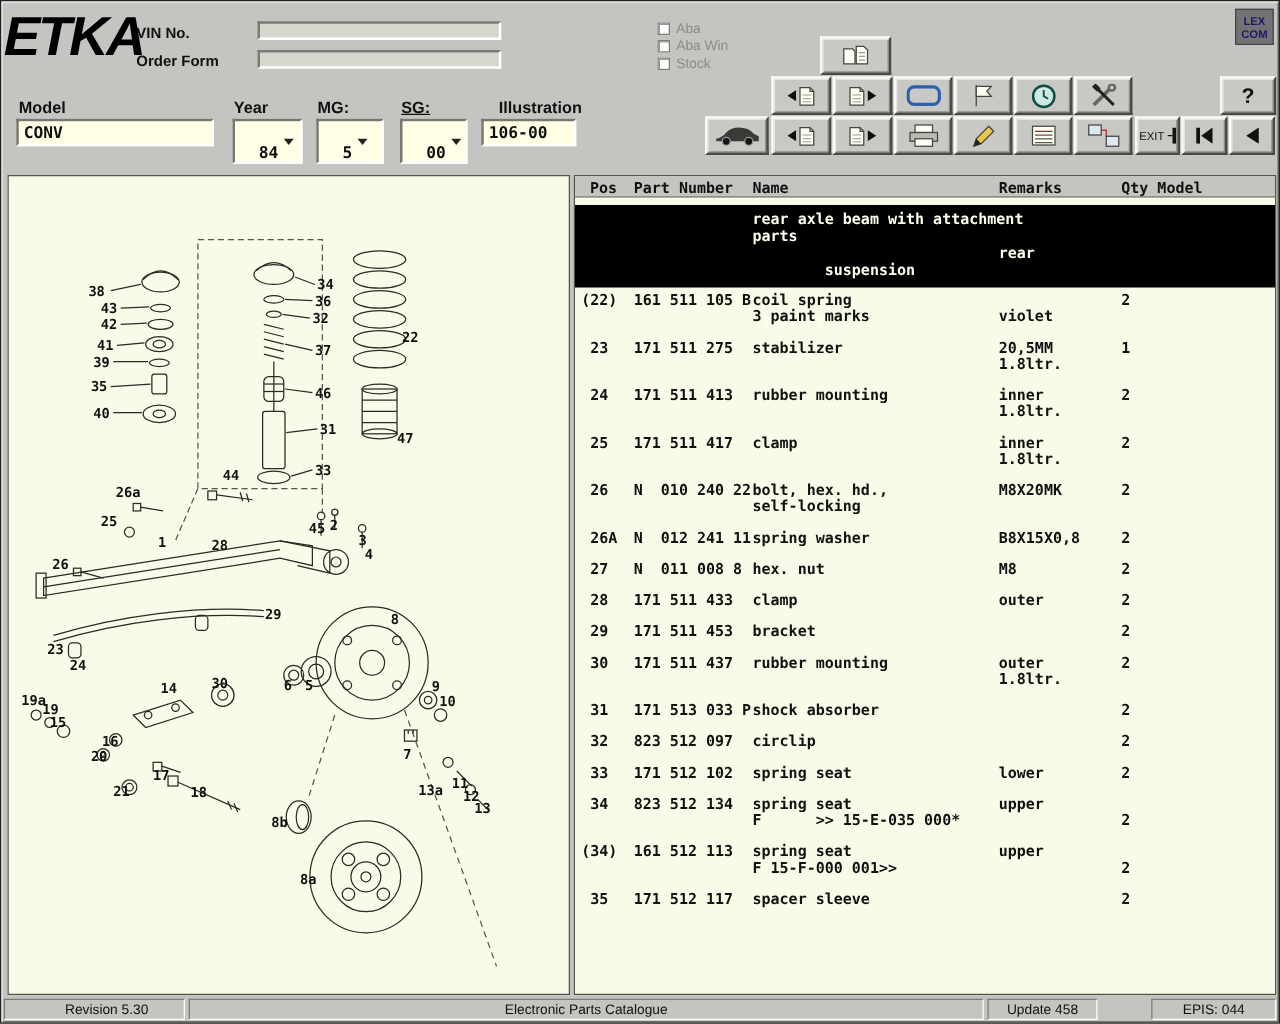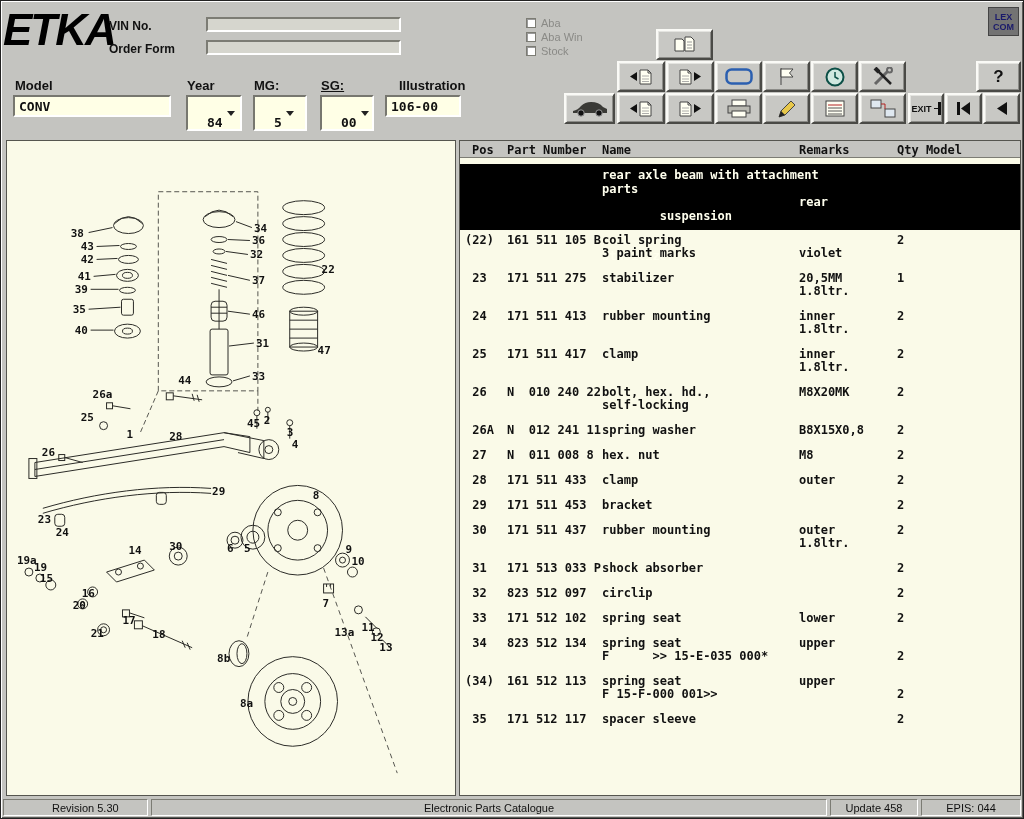--- a/index.html
+++ b/index.html
@@ -41,21 +41,21 @@
   .btn {
     position:absolute; height:31px;
     background:#c8c8c4;
     border:2px solid; border-color:#fafaf6 #4a4a46 #4a4a46 #fafaf6;
     box-shadow: inset 1px 1px 0 #e4e4e0, inset -1px -1px 0 #8c8c88;
     display:flex; align-items:center; justify-content:center; gap:2px;
     cursor:pointer;
   }
   .btn svg { display:block; }
   .help-q { font-size:17px; font-weight:bold; color:#111; }
-  .exit-text { font-size:9px; font-weight:bold; color:#111; letter-spacing:0; }
+  .exit-text { font-size:9px; font-weight:normal; color:#111; letter-spacing:0; }
 
   
   .filter-label { position:absolute; top:77px; font-size:13px; font-weight:bold; color:#111; }
   .sunken {
     position:absolute; top:94px; height:22px;
     background:#ffffe6; border:2px solid; border-color:#77776f #ffffff #ffffff #77776f;
     font: bold 13px "DejaVu Sans Mono", monospace; color:#111;
     padding:2px 4px;
   }
   .combo { display:flex; align-items:stretch; padding:16px; }
@@ -109,21 +109,21 @@
     display:flex; gap:3px; font-size:11px; color:#111;
   }
   .status-seg {
     border:1px solid; border-color:#7c7c74 #ffffff #ffffff #7c7c74;
     background:#c4c4c0; display:flex; align-items:center; padding:0 6px;
     white-space:nowrap;
   }
   .seg-rev   { width:145px;padding-left:48px; }
   .seg-title { flex:1; justify-content:center; }
   .seg-upd   { width:88px; justify-content:center; }
-  .seg-epis  { width:100px; justify-content:center; }
+  .seg-epis  { width:100px; justify-content:center;margin-left:40px; }
 </style>
 </head>
 <body>
 
 <div class="app">
 
   <div class="logo">ETKA</div>
 
   <div class="small-label" style="left:108px; top:18px;">VIN No.</div>
   <input class="gray-field" style="left: 205px; top: 16px;">

